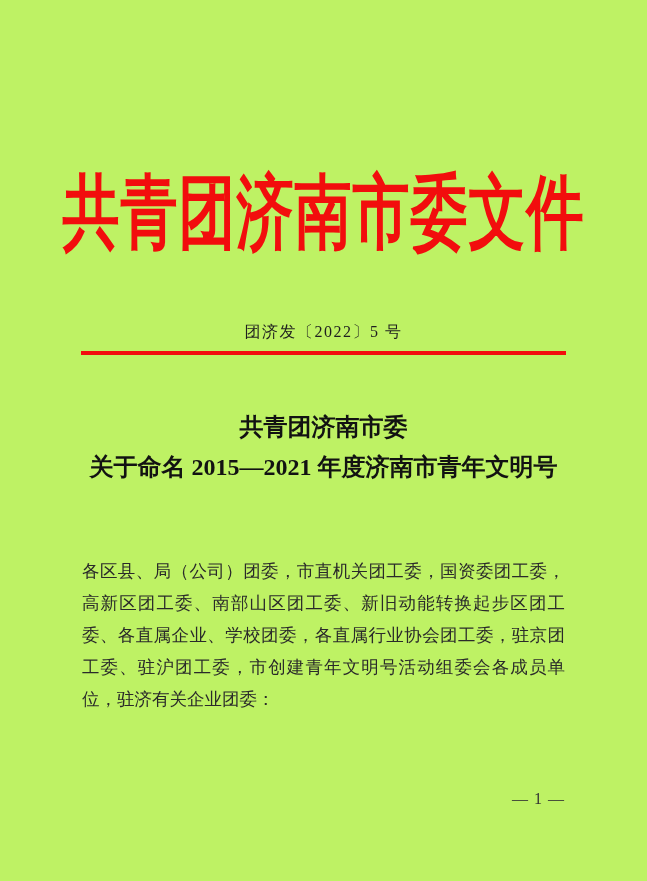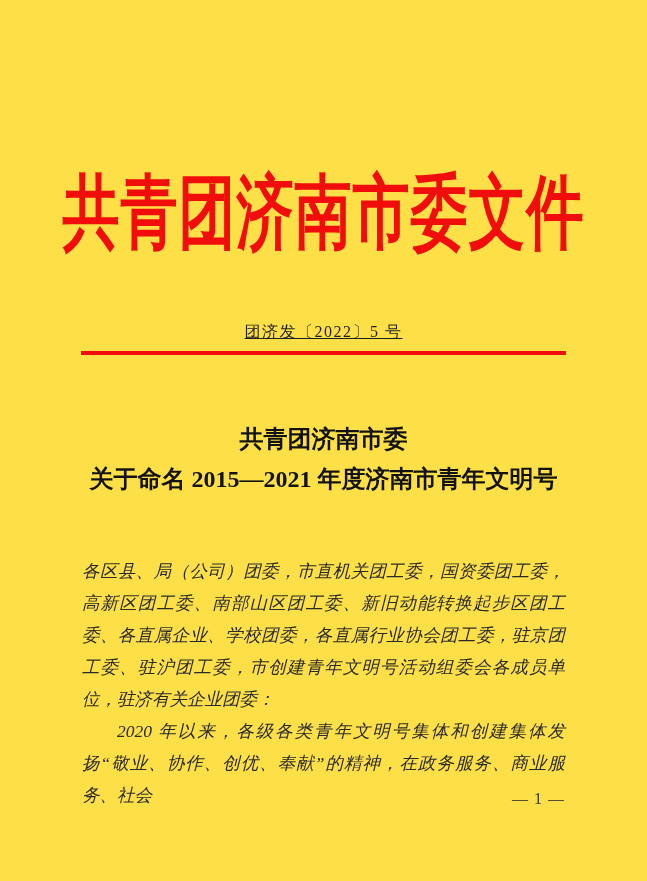--- a/index.html
+++ b/index.html
@@ -5,21 +5,21 @@
   html, body {
     margin: 0;
     padding: 0;
     background: #ffffff;
   }
   .page {
     position: relative;
     width: 647px;
     height: 881px;
     margin: 0 auto;
-    background: #fde047;
+    background: #bef264;
     overflow: hidden;
     font-family: "Liberation Serif", "DejaVu Serif", serif;
   }
   .red-header {
     position: absolute;
     top: 170px;
     left: 0;
     width: 100%;
     text-align: center;
     color: #f20d0d;
@@ -34,60 +34,57 @@
   .doc-number {
     position: absolute;
     top: 320px;
     left: 0;
     width: 100%;
     text-align: center;
     color: #1f1f1f;
     font-size: 16px;
     line-height: 24px;
     letter-spacing: 1.5px;
-    text-decoration: underline;
   }
   .red-rule {
     position: absolute;
     top: 351px;
     left: 81px;
     width: 485px;
     height: 4px;
     background: #f20d0d;
   }
   .doc-title {
     position: absolute;
     top: 407px;
     left: 0;
     width: 100%;
     text-align: center;
     color: #121212;
     font-size: 24px;
     font-weight: bold;
     line-height: 40px;
-    margin-top: 12px;
   }
   .doc-title .t-line {
     display: block;
   }
   .body-text {
     position: absolute;
     top: 555px;
     left: 82px;
     width: 483px;
     color: #2a2a2a;
     font-size: 17.5px;
     line-height: 32px;
     text-align: justify;
     text-justify: inter-ideograph;
   }
   .body-text p {
     margin: 0;
     padding: 0;
-    font-style: italic;
   }
   .body-text p.indent {
     text-indent: 2em;
   }
   .page-number {
     position: absolute;
     top: 789px;
     left: 0;
     width: 565px;
     text-align: right;
@@ -108,18 +105,17 @@
 
   <div class="red-rule"></div>
 
   <div class="doc-title">
     <span class="t-line">共青团济南市委</span>
     <span class="t-line">关于命名 2015—2021 年度济南市青年文明号</span>
   </div>
 
   <div class="body-text">
     <p>各区县、局（公司）团委，市直机关团工委，国资委团工委，高新区团工委、南部山区团工委、新旧动能转换起步区团工委、各直属企业、学校团委，各直属行业协会团工委，驻京团工委、驻沪团工委，市创建青年文明号活动组委会各成员单位，驻济有关企业团委：</p>
-    <p class="indent">2020 年以来，各级各类青年文明号集体和创建集体发扬“敬业、协作、创优、奉献”的精神，在政务服务、商业服务、社会</p>
   </div>
 
   <div class="page-number">— 1 —</div>
 
 </div>
 
 </body></html>

